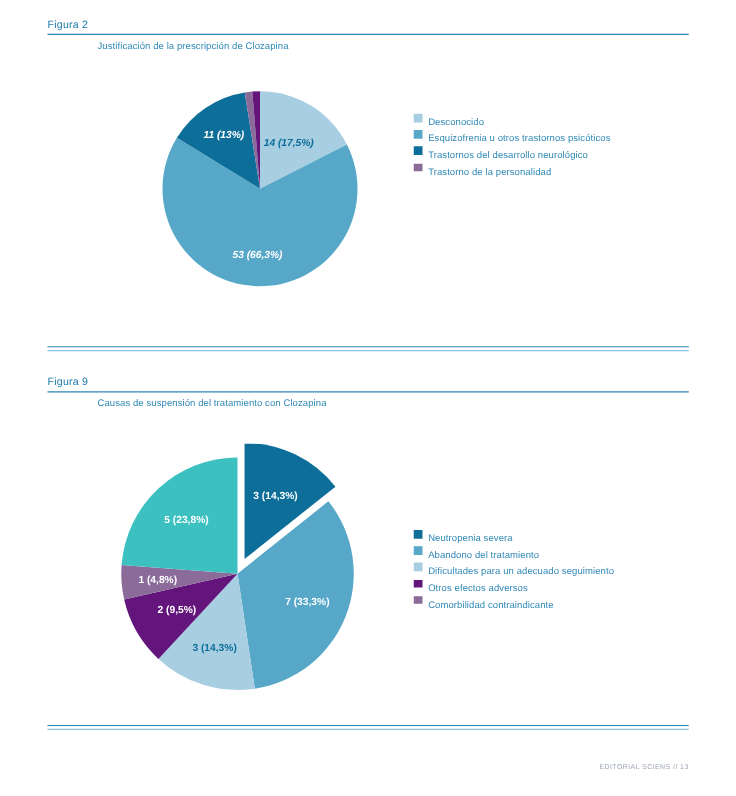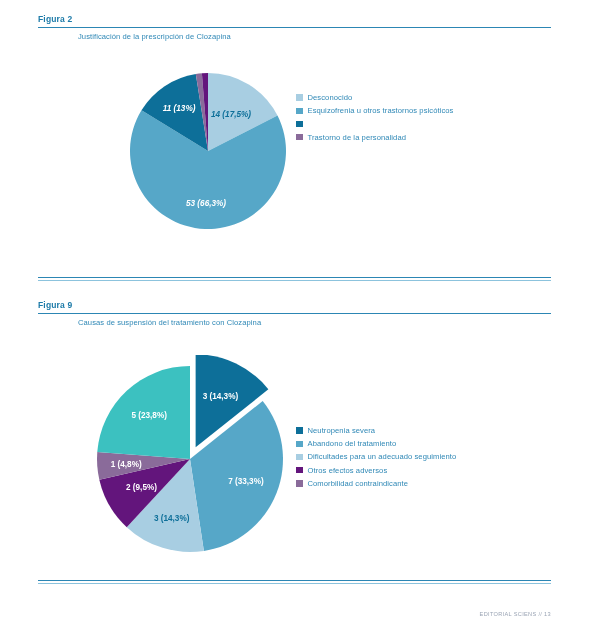--- a/index.html
+++ b/index.html
@@ -24,21 +24,21 @@
   .fig-block {
     position: absolute;
     left: 38px;
     width: 513px;
   }
   #figure2-block { top: 14px; }
   #figure3-block { top: 300px; }
 
   .fig-title {
     font-size: 8.5px;
-    font-weight: bold;
+    font-weight: normal;
     color: #1c7aa8;
     letter-spacing: 0.02em;
     line-height: 11px;
     padding-bottom: 2px;
   }
   .fig-title-rule {
     height: 1px;
     background: #2c86b4;
     width: 513px;
   }
@@ -69,23 +69,23 @@
     font-size: 7.6px;
     line-height: 13.2px;
     color: #2f88b6;
     letter-spacing: 0.01em;
   }
   #figure2-legend { left: 258px; top: 48px; }
   #figure3-legend { left: 258px; top: 95px; }
 
   .legend-row {
     display: flex;
-    align-items: center;
     height: 13.2px;
     white-space: nowrap;
+    margin-left: 35px;
   }
   .legend-swatch {
     width: 6.5px;
     height: 6.5px;
     margin-right: 5px;
     flex: 0 0 auto;
   }
   .legend-label { display: block; }
 
   .divider {
@@ -154,20 +154,21 @@
           <div class="legend-row">
             <span class="legend-swatch" style="background: rgb(168, 206, 226);"></span>
             <span class="legend-label">Desconocido</span>
           </div>
           <div class="legend-row">
             <span class="legend-swatch" style="background: rgb(86, 167, 200);"></span>
             <span class="legend-label">Esquizofrenia u otros trastornos psicóticos</span>
           </div>
           <div class="legend-row">
             <span class="legend-swatch" style="background: rgb(13, 111, 153);"></span>
+            <span class="legend-label">Trastornos del desarrollo neurológico</span>
           </div>
           <div class="legend-row">
             <span class="legend-swatch" style="background: rgb(138, 107, 154);"></span>
             <span class="legend-label">Trastorno de la personalidad</span>
           </div>
         </div>
     </div>
   </div>
 
   <div class="divider" id="divider-mid">

